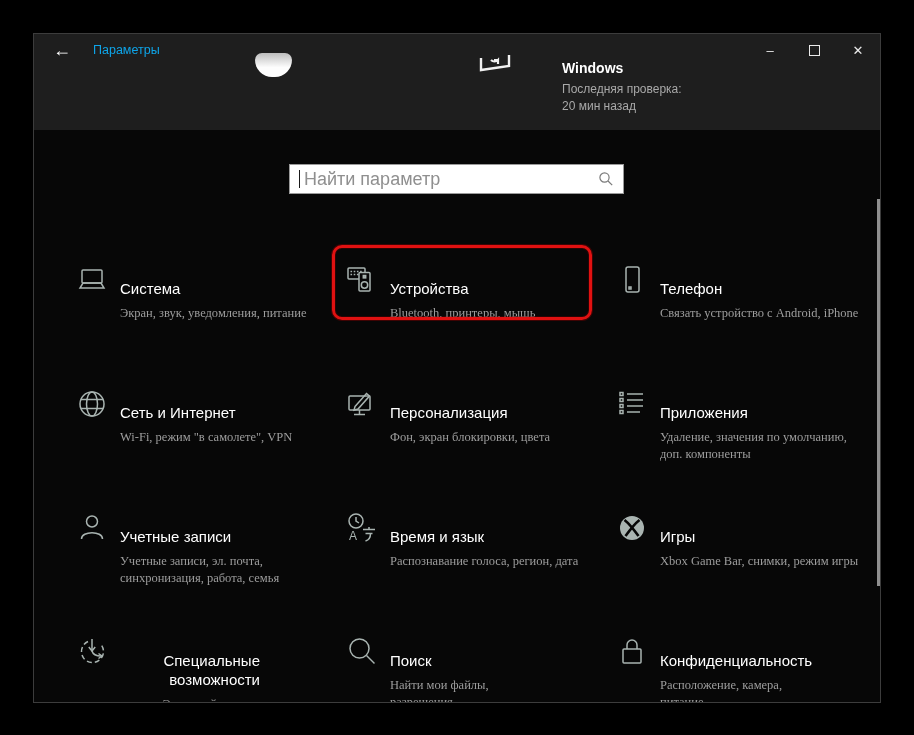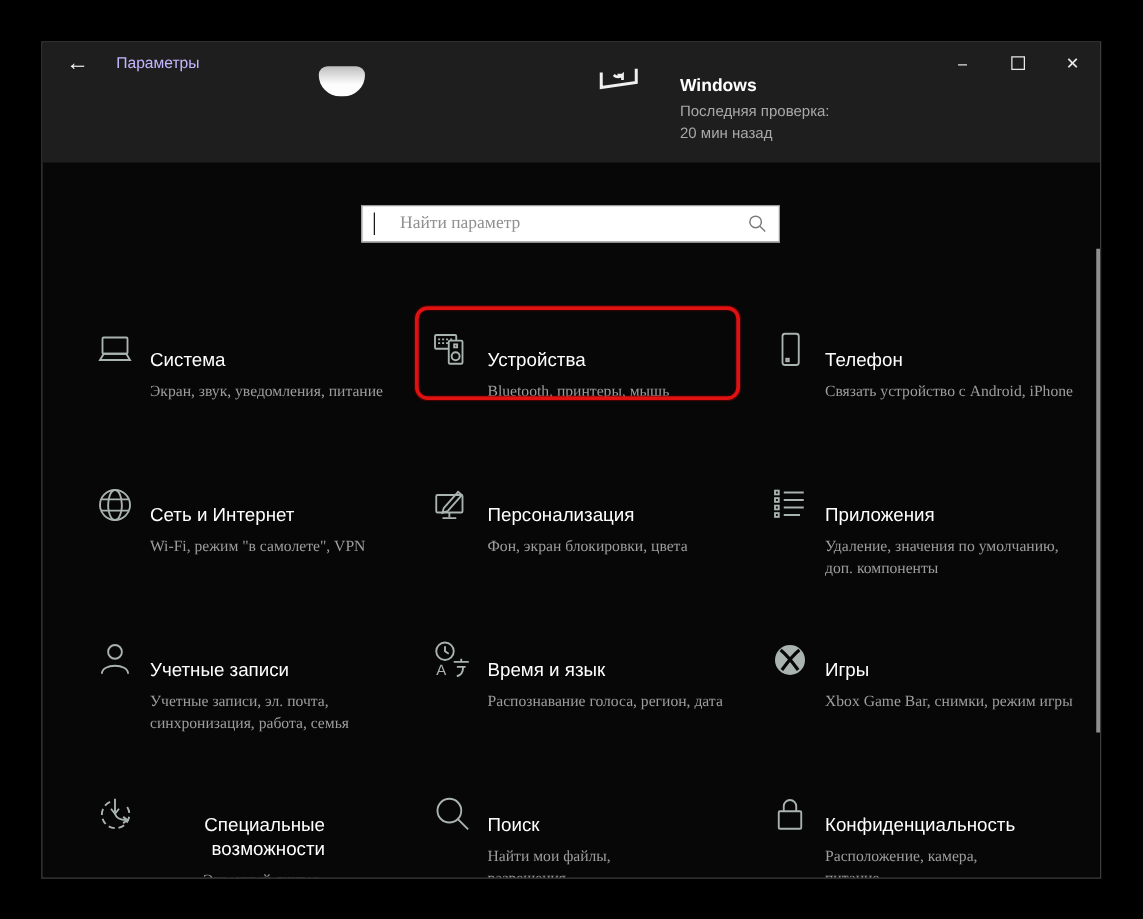--- a/index.html
+++ b/index.html
@@ -12,46 +12,46 @@
     position:absolute;left:33px;top:33px;width:848px;height:670px;
     background:#070707;border:1px solid #3c3c3c;box-sizing:border-box;overflow:hidden;
   }
   .header-band{position:absolute;left:0;top:0;width:100%;height:96px;background:#1e1e1e;}
   
   .titlebar{position:absolute;left:0;top:0;right:0;height:32px;}
   .back-button{
     position:absolute;left:14px;top:3px;width:28px;height:26px;color:#fff;
     font-size:18px;line-height:26px;text-align:center;cursor:pointer;
   }
-  .app-title{position:absolute;left:59px;top:9px;font-size:12.5px;color:#c4b5fd;}
+  .app-title{position:absolute;left:59px;top:9px;font-size:12.5px;color:#0ea5e9;}
   .caption-buttons{position:absolute;right:0;top:0;display:flex;}
   .caption-btn{
     width:44px;height:32px;display:flex;align-items:center;justify-content:center;
     color:#eaeaea;font-size:13px;cursor:pointer;
   }
   .max-box{width:9px;height:9px;border:1.2px solid #eaeaea;display:block;}
   
   .avatar-partial{
     position:absolute;left:221px;top:19px;width:37px;height:24px;
     background:linear-gradient(180deg,#bdbdbd 0%,#fdfdfd 60%);
     border-radius:7px 7px 17px 17px;
   }
   .update-icon{position:absolute;left:445px;top:20px;width:32px;height:30px;}
-  .windows-info{position:absolute;left:510px;top:26px;}
+  .windows-info{position:absolute;left:528px;top:26px;}
   .wu-title{font-size:14px;font-weight:bold;color:#ffffff;margin-bottom:5px;}
   .wu-line{font-size:12px;color:#a9a9a9;line-height:16.5px;}
   
   .search-wrap{
     position:absolute;left:255px;top:130px;width:335px;height:30px;background:#ffffff;
     border:1px solid #9a9a9a;box-sizing:border-box;display:flex;align-items:center;
   }
   .caret{width:1px;height:18px;background:#1a1a1a;margin-left:9px;flex:0 0 auto;}
   .search-input{
-    flex:1;border:none;outline:none;background:transparent;margin-left:18px;
-    font-family:Liberation Serif, serif;font-size:14px;color:#333;min-width:0;
+    flex:1;border:none;outline:none;background:transparent;margin-left:2px;
+    font-family:Liberation Sans, sans-serif;font-size:18px;color:#333;min-width:0;
   }
   .search-input::placeholder{color:#8f8f8f;opacity:1;}
   .search-glass{flex:0 0 auto;margin-right:9px;width:16px;height:16px;}
   
   .tiles{
     position:absolute;left:40px;top:227px;
     display:grid;grid-template-columns:270px 270px 268px;grid-auto-rows:124px;
   }
   .tile{display:flex;align-items:flex-start;cursor:pointer;}
   .tile-icon{width:36px;height:36px;flex:0 0 36px;margin-right:10px;margin-top:1px;}

